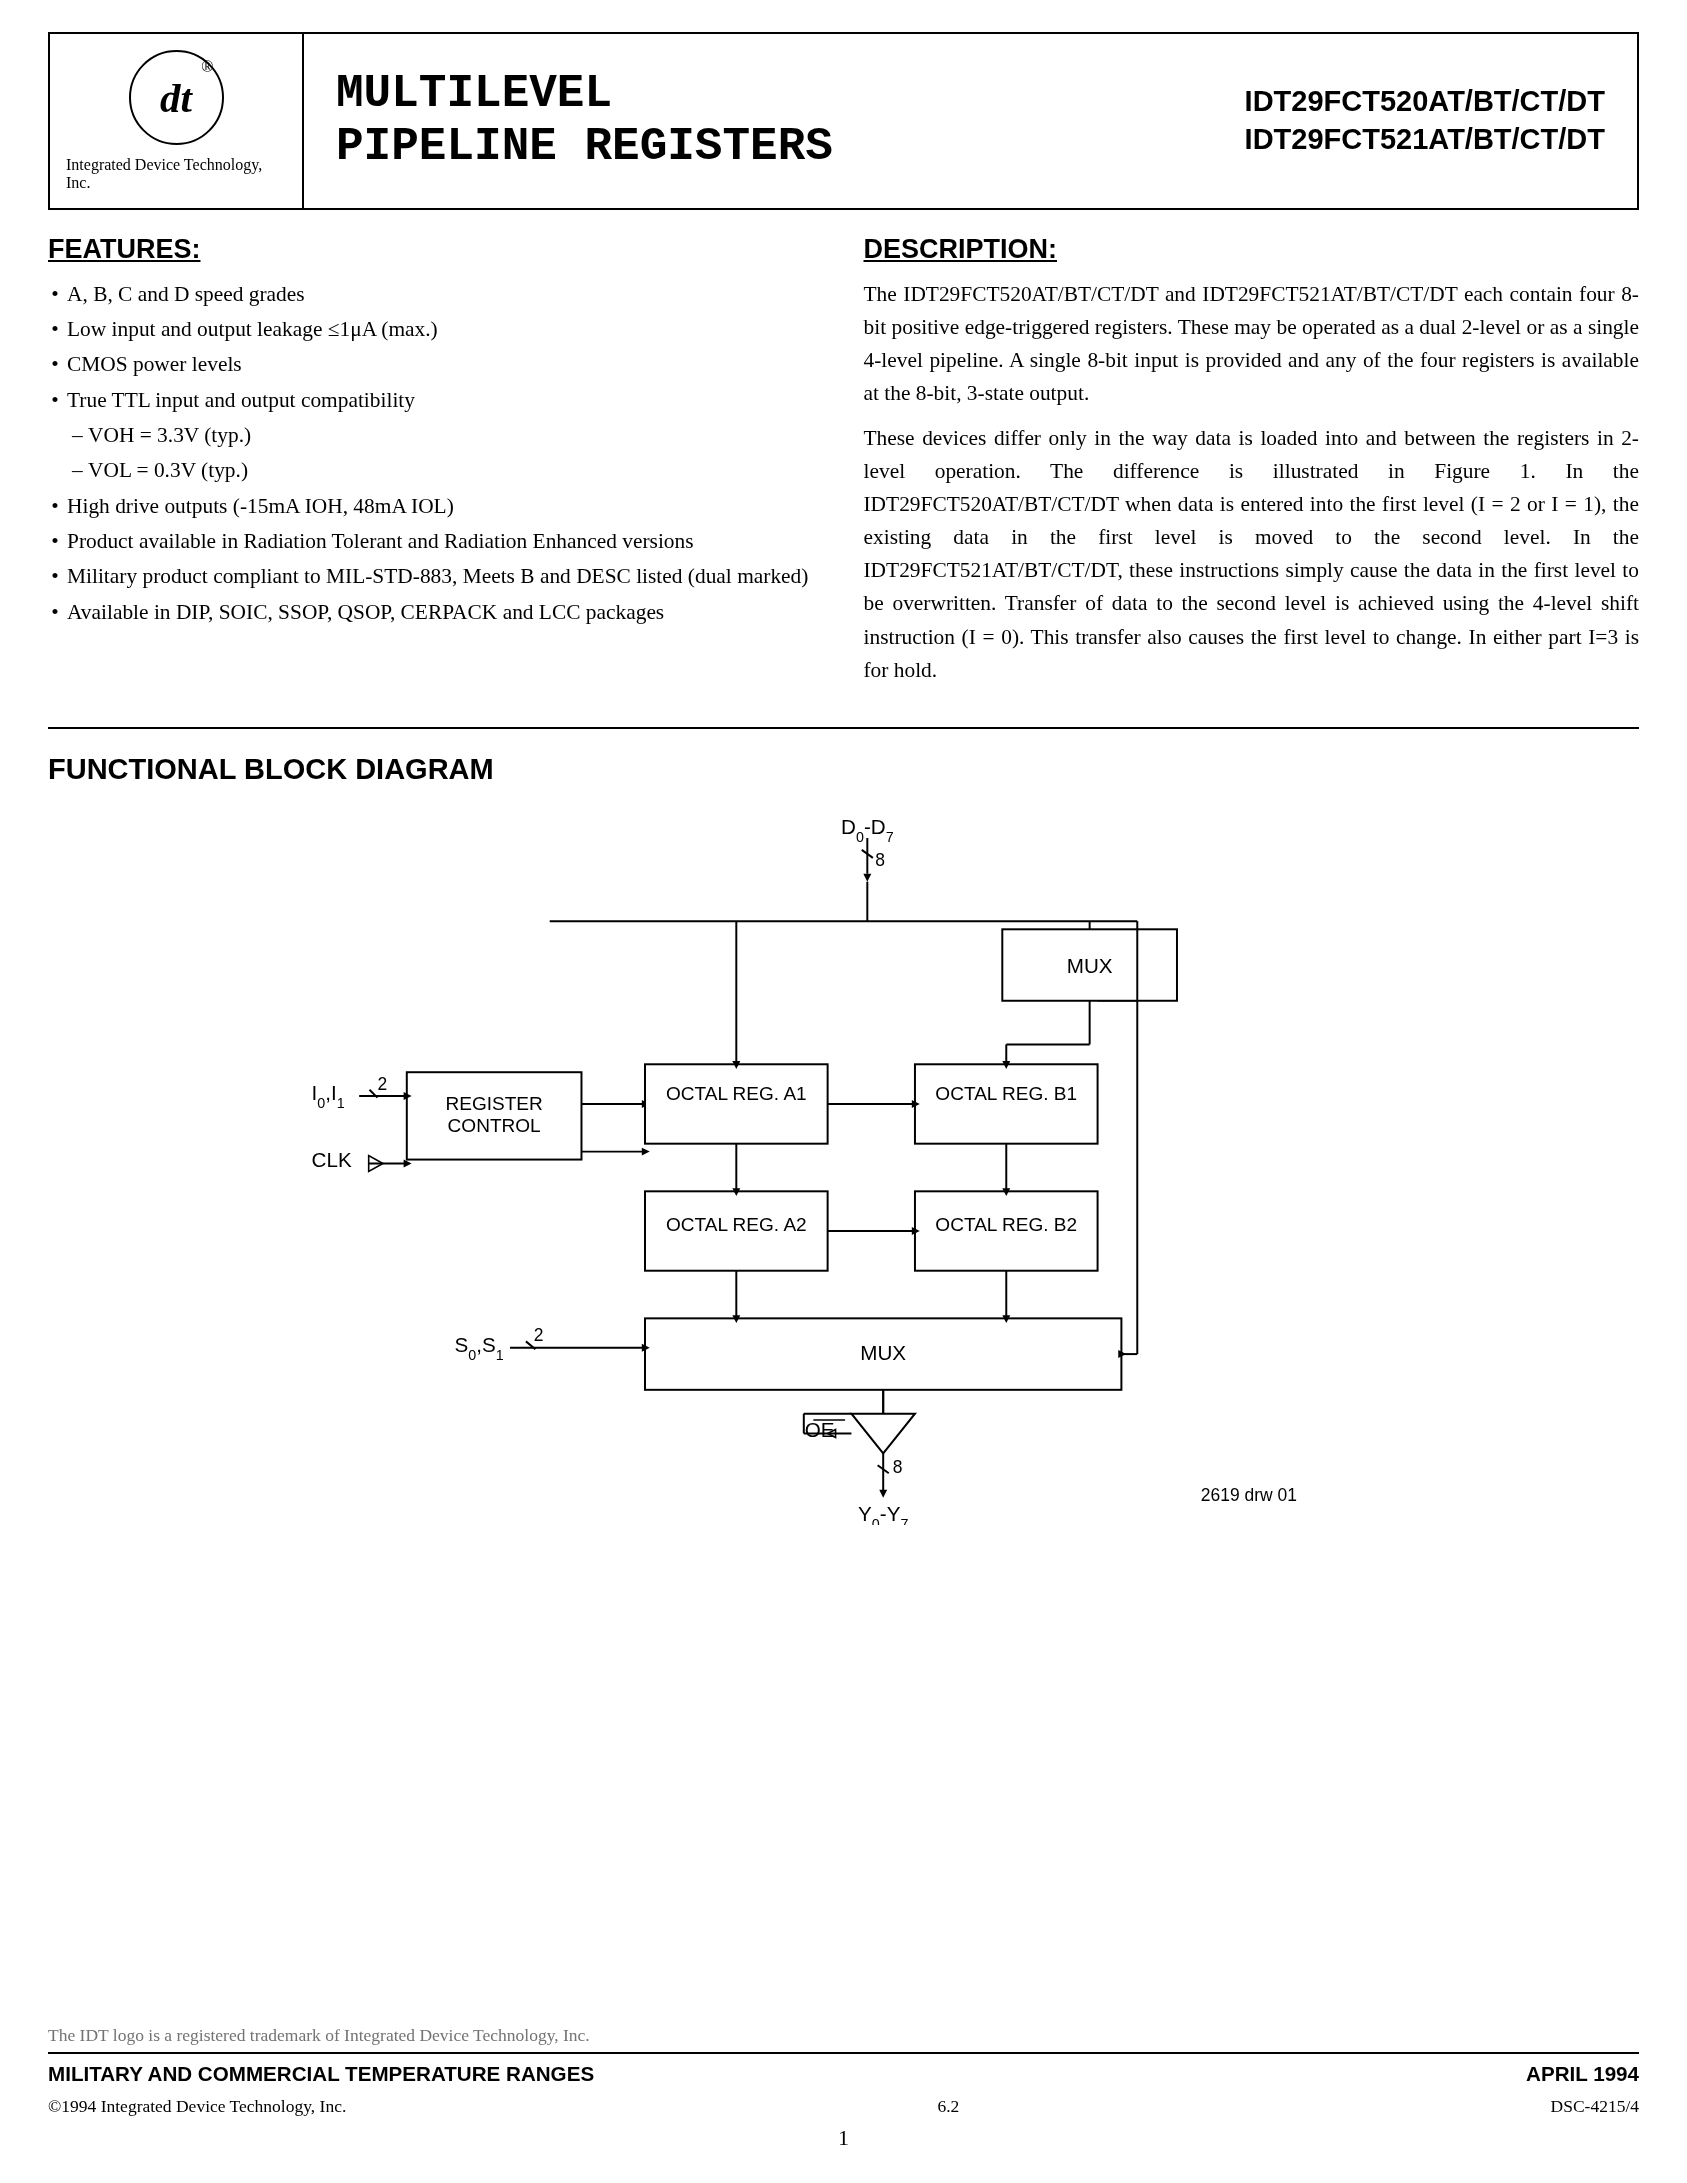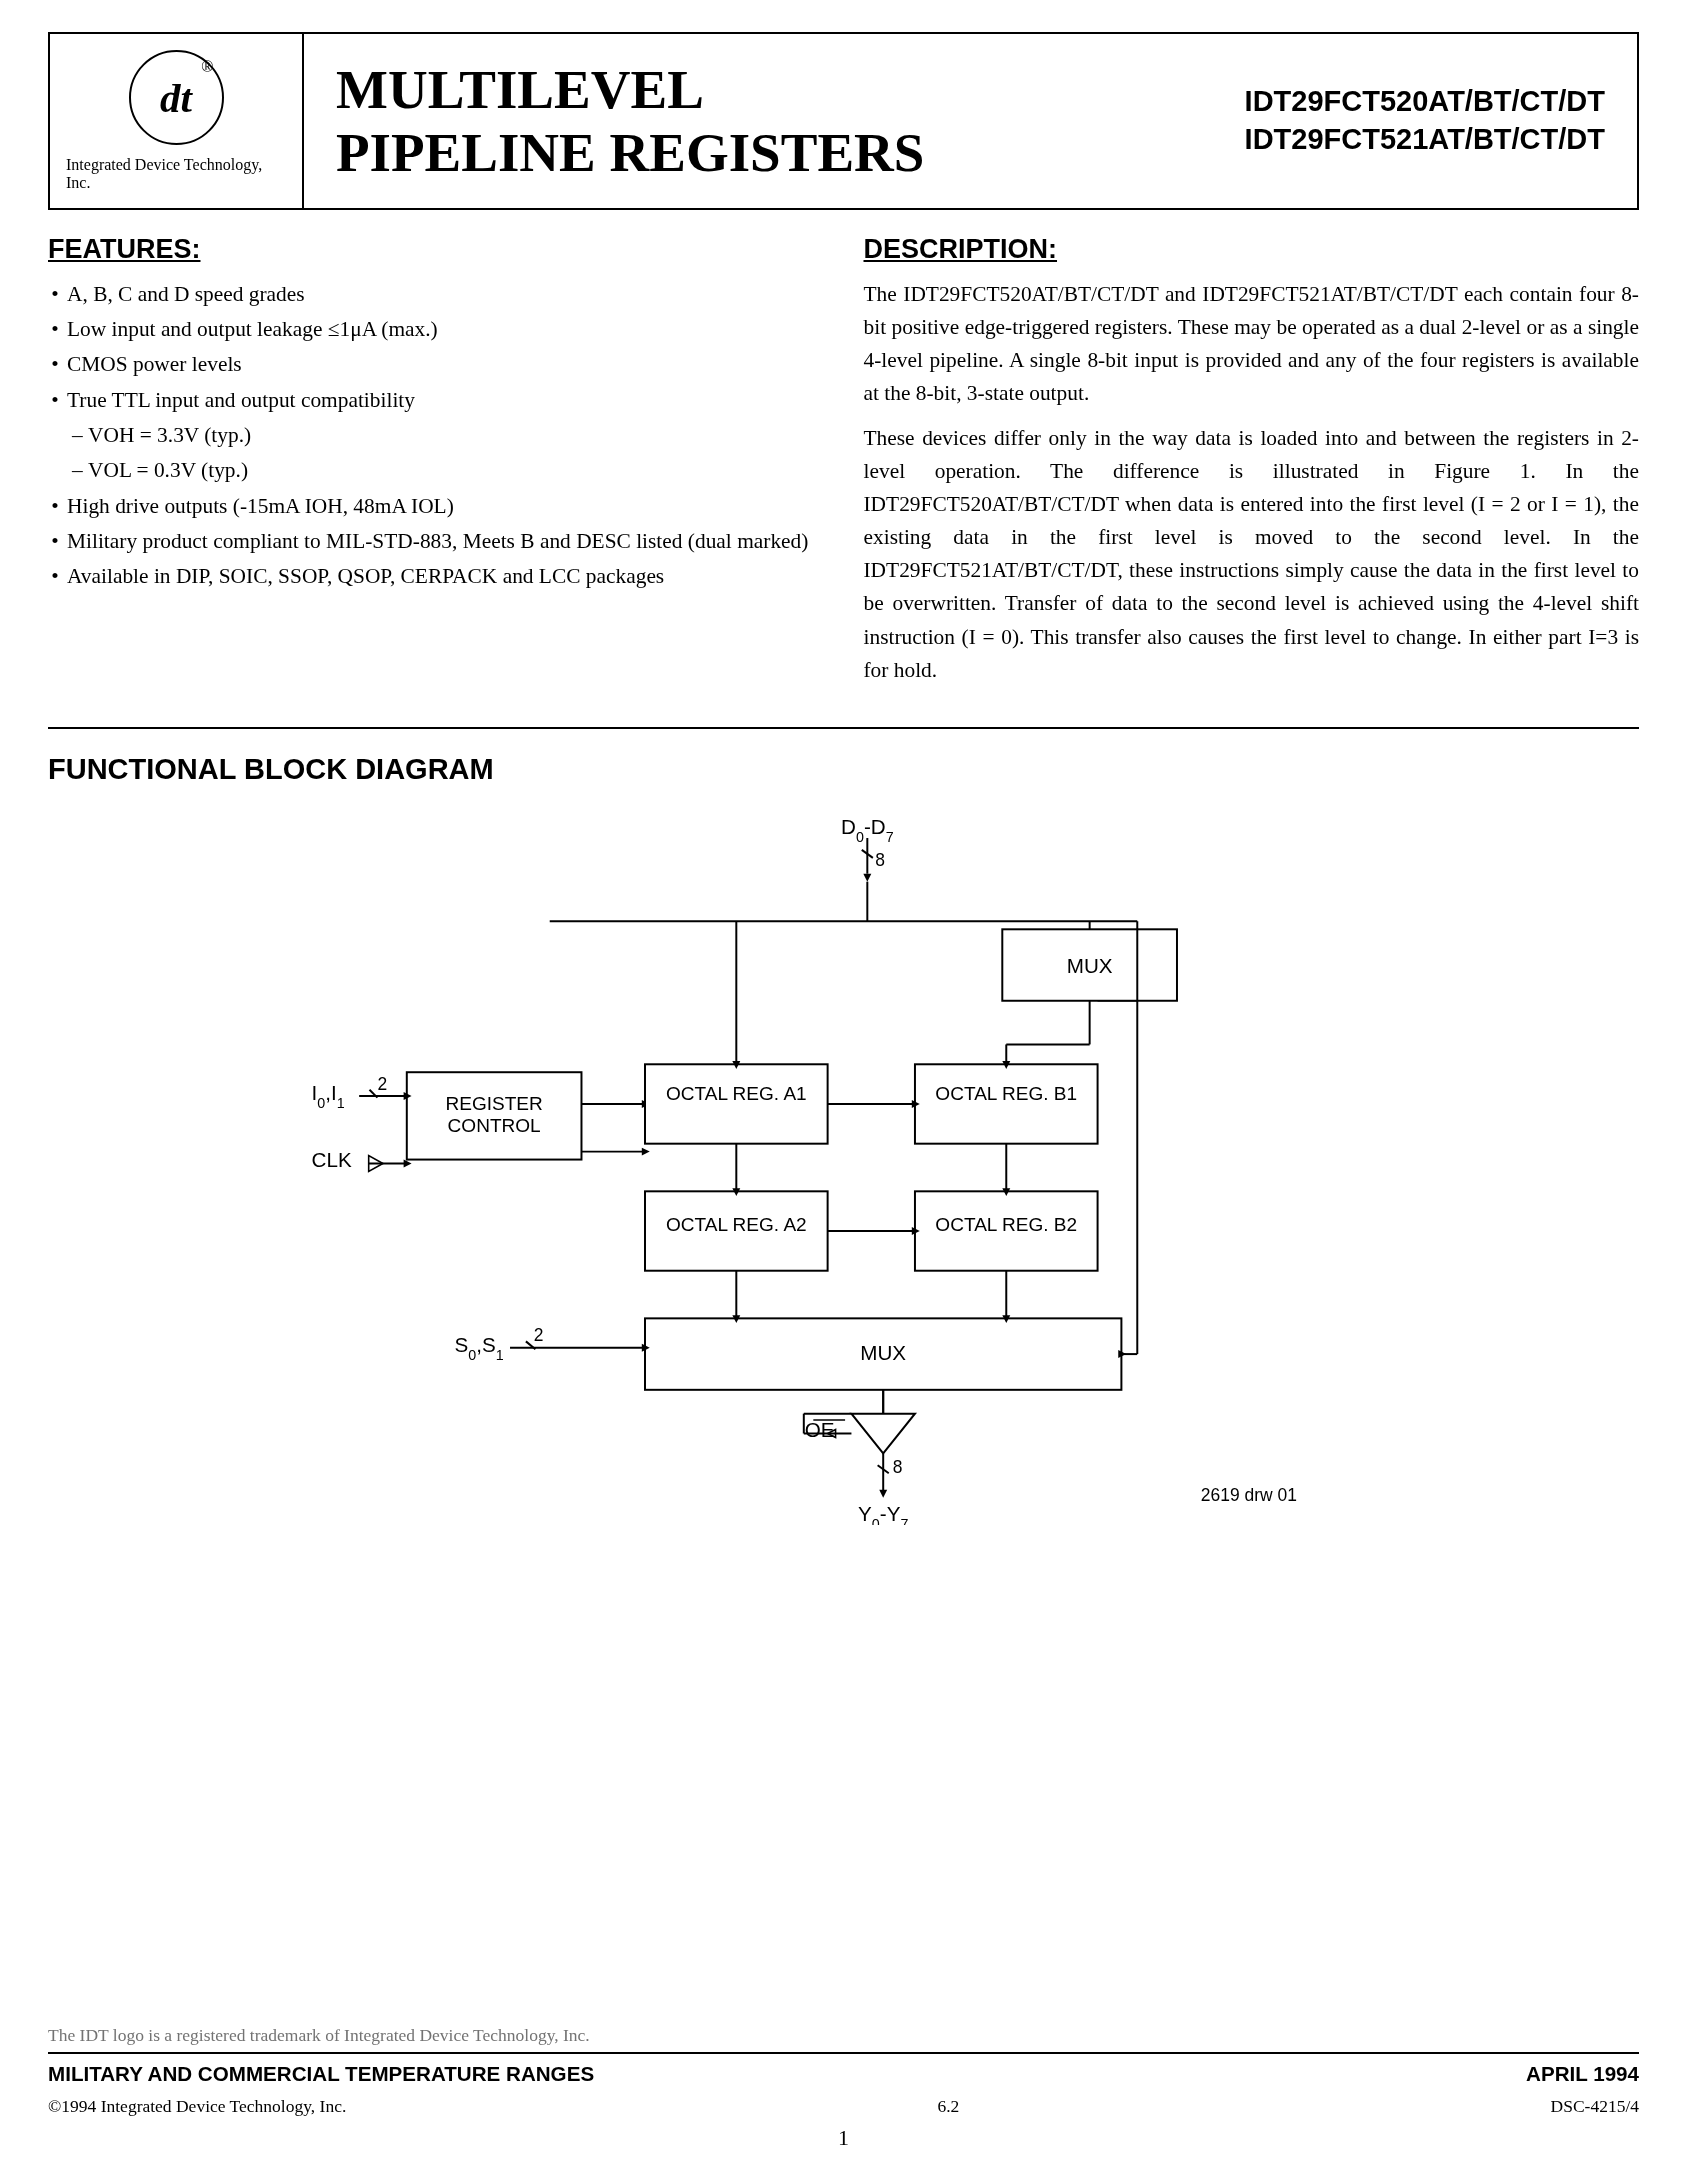--- a/index.html
+++ b/index.html
@@ -63,23 +63,23 @@
       margin-top: 4.8px;
     }
     .header-title {
       flex: 1;
       padding: 16px 32px;
       display: flex;
       flex-direction: column;
       justify-content: center;
     }
     .header-title h1 {
-      font-size: 55px;
-      font-weight: bold;
-      font-family: Liberation Serif, serif;
+      font-size: 46px;
+      font-weight: bold;
+      font-family: Liberation Mono, monospace;
       line-height: 1.15;
     }
     .header-part {
       padding: 16px 32px;
       display: flex;
       flex-direction: column;
       justify-content: center;
       text-align: right;
     }
     .header-part .part-num {
@@ -230,20 +230,21 @@
     <div class="col-left">
       <div class="section-title">FEATURES:</div>
       <ul class="features-list">
         <li>A, B, C and D speed grades</li>
         <li>Low input and output leakage ≤1μA (max.)</li>
         <li>CMOS power levels</li>
         <li>True TTL input and output compatibility</li>
         <li class="sub-item">VOH = 3.3V (typ.)</li>
         <li class="sub-item">VOL = 0.3V (typ.)</li>
         <li>High drive outputs (-15mA IOH, 48mA IOL)</li>
+        <li>Product available in Radiation Tolerant and Radiation Enhanced versions</li>
         <li>Military product compliant to MIL-STD-883, Meets B and DESC listed (dual marked)</li>
         <li>Available in DIP, SOIC, SSOP, QSOP, CERPACK and LCC packages</li>
       </ul>
     </div>
     <div class="col-right">
       <div class="section-title">DESCRIPTION:</div>
       <div class="description-text">
         <p>The IDT29FCT520AT/BT/CT/DT and IDT29FCT521AT/BT/CT/DT each contain four 8-bit positive edge-triggered registers. These may be operated as a dual 2-level or as a single 4-level pipeline. A single 8-bit input is provided and any of the four registers is available at the 8-bit, 3-state output.</p>
         <p>These devices differ only in the way data is loaded into and between the registers in 2-level operation. The difference is illustrated in Figure 1. In the IDT29FCT520AT/BT/CT/DT when data is entered into the first level (I = 2 or I = 1), the existing data in the first level is moved to the second level. In the IDT29FCT521AT/BT/CT/DT, these instructions simply cause the data in the first level to be overwritten. Transfer of data to the second level is achieved using the 4-level shift instruction (I = 0). This transfer also causes the first level to change. In either part I=3 is for hold.</p>
       </div>

